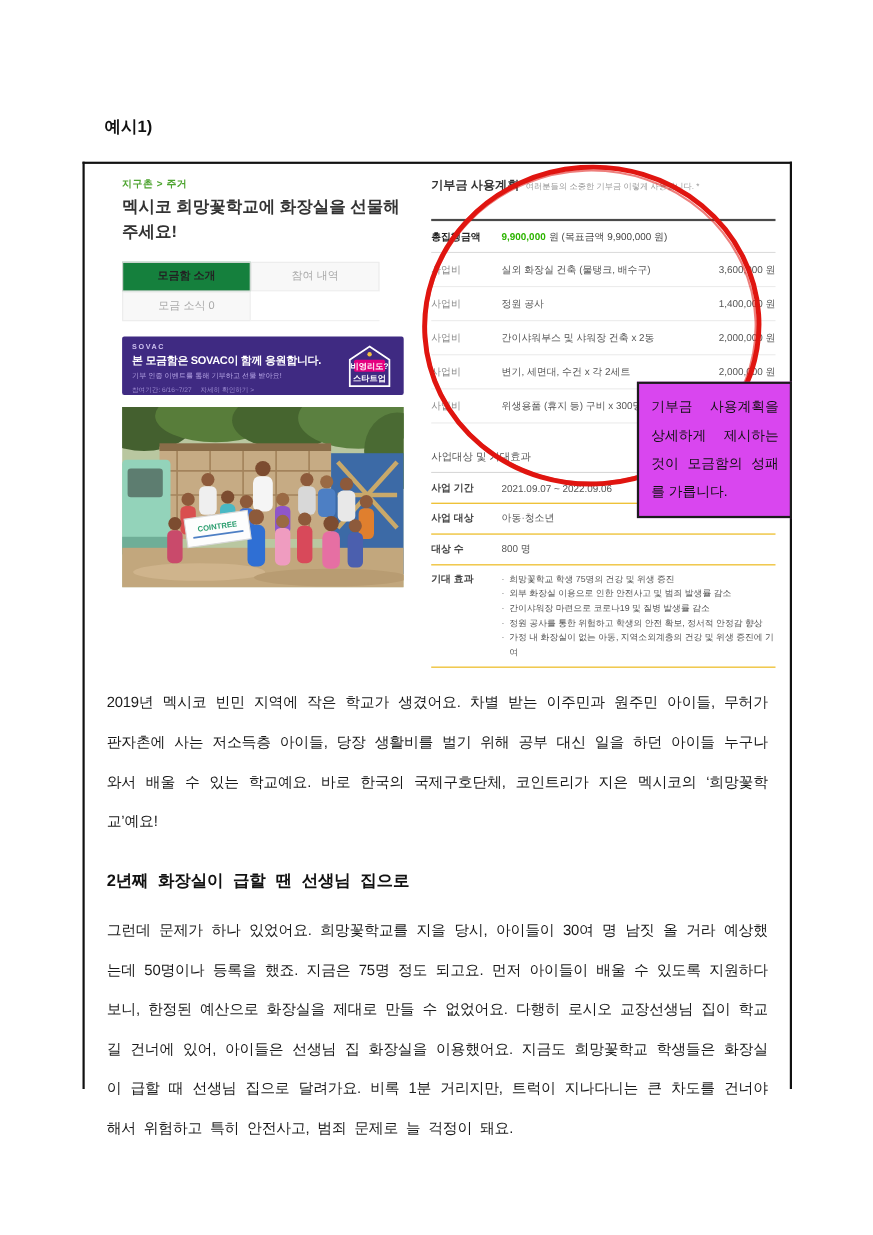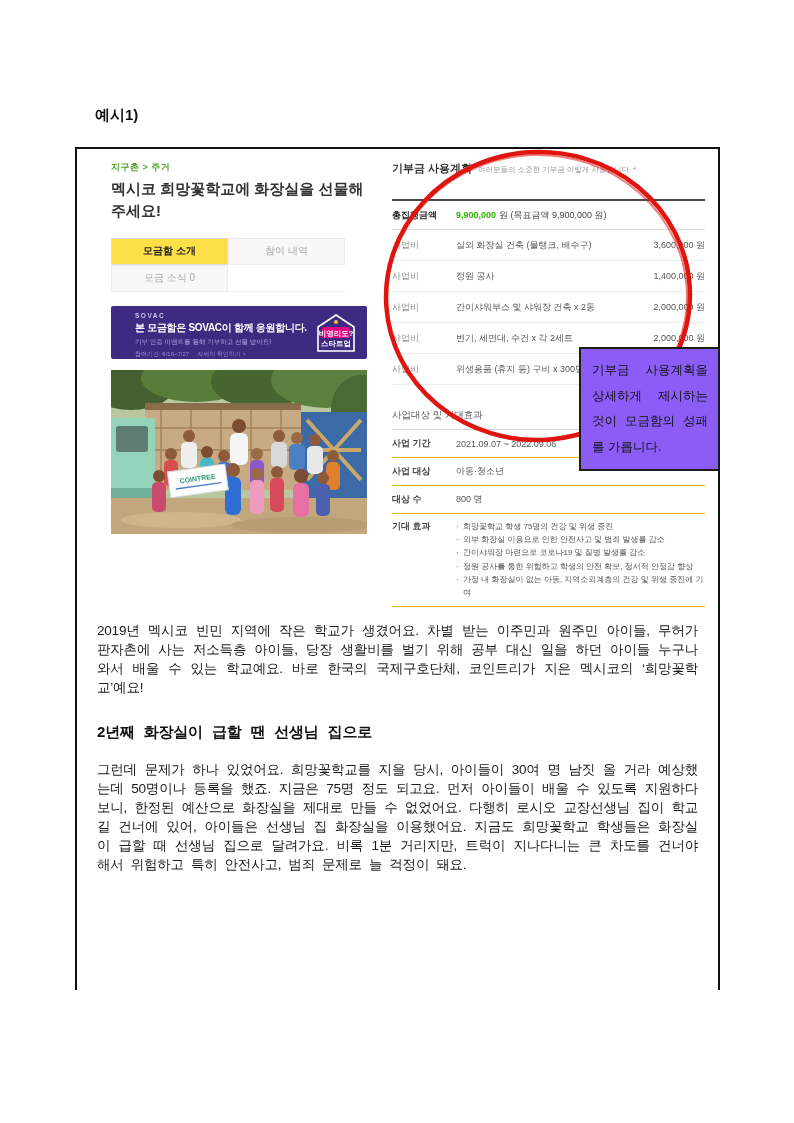--- a/index.html
+++ b/index.html
@@ -20,26 +20,26 @@
 
   
   .left-col { position:absolute; left:34px; top:12px; width:256px; }
   .breadcrumb { font-size:9px; font-weight:bold; color:#4ca32e; letter-spacing:0.5px; }
   .campaign-title { margin-top:4px; font-size:15px; line-height:1.45; color:#333; font-weight:700; }
   .tabs { margin-top:16px; width:234px; display:grid; grid-template-columns:1fr 1fr; }
   .tab {
     height:27px; display:flex; align-items:center; justify-content:center;
     font-size:10px; color:#a9a9a9; background:#f8f8f8; border:1px solid #ececec;
   }
-  .tab.active { background:#fde047; color:#222; font-weight:bold; border:1px solid #dcdcdc; }
+  .tab.active { background:#15803d; color:#222; font-weight:bold; border:1px solid #dcdcdc; }
   .tab.empty { background:#fff; border:none; border-bottom:1px solid #f0f0f0; }
 
   .sovac-banner {
     margin-top:14px; width:256px; height:53px; background:#3f2a82; border-radius:2px;
-    padding:6px 24px; position:relative; overflow:hidden;
+    padding:6px 9px; position:relative; overflow:hidden;
   }
   .sovac-logo { font-size:6.5px; font-weight:bold; color:#cfc3f0; letter-spacing:1.5px; }
   .banner-headline { font-size:10px; font-weight:bold; color:#ffffff; margin-top:2px; letter-spacing:-0.3px; }
   .banner-subline { font-size:6.5px; color:#b7a6e6; margin-top:3px; }
   .banner-period { font-size:6px; color:#9b8ad0; margin-top:3px; }
   .banner-link { margin-left:8px; }
   .house-badge { position:absolute; right:10px; top:7px; }
 
   .campaign-photo { margin-top:11px; width:256px; height:164px; display:block; }
 
@@ -65,31 +65,31 @@
   .t2 .l { width:64px; color:#444; font-weight:bold; flex:none; }
   .t2 .v { flex:1; color:#555; }
   .effects-list { list-style:none; }
   .effects-list li { font-size:8px; line-height:1.65; color:#555; padding-left:7px; position:relative; }
   .effects-list li::before { content:"·"; position:absolute; left:0; top:0; color:#555; }
 
   
   .annotation-circle { position:absolute; left:300px; top:-2px; width:322px; height:302px; z-index:4; pointer-events:none; }
   .callout-box {
     position:absolute; left:502px; top:198px; width:141px; min-height:123px; z-index:5;
-    background:#8b5cf6; border:2px solid #1c1c1c; padding:9px 10px 8px 11px;
+    background:#d946ef; border:2px solid #1c1c1c; padding:9px 10px 8px 11px;
     font-size:12.5px; line-height:2.05; color:#111; text-align:justify;
   }
 
   
   .article { padding:26px 20px 0 20px; }
   .article h2 {
     font-size:15px; font-weight:bold; color:#111; word-spacing:5px; letter-spacing:-0.2px;
   }
   .article p {
-    margin-top:18px; margin-bottom:26px; font-size:13.5px; line-height:19px; color:#1a1a1a;
+    margin-top:18px; margin-bottom:26px; font-size:13.5px; line-height:36px; color:#1a1a1a;
     text-align:justify; word-spacing:3.5px; letter-spacing:-0.2px;
   }
 </style>
 </head>
 <body>
 
 <div class="example-label">예시1)</div>
 
 <div class="content-box">
 

